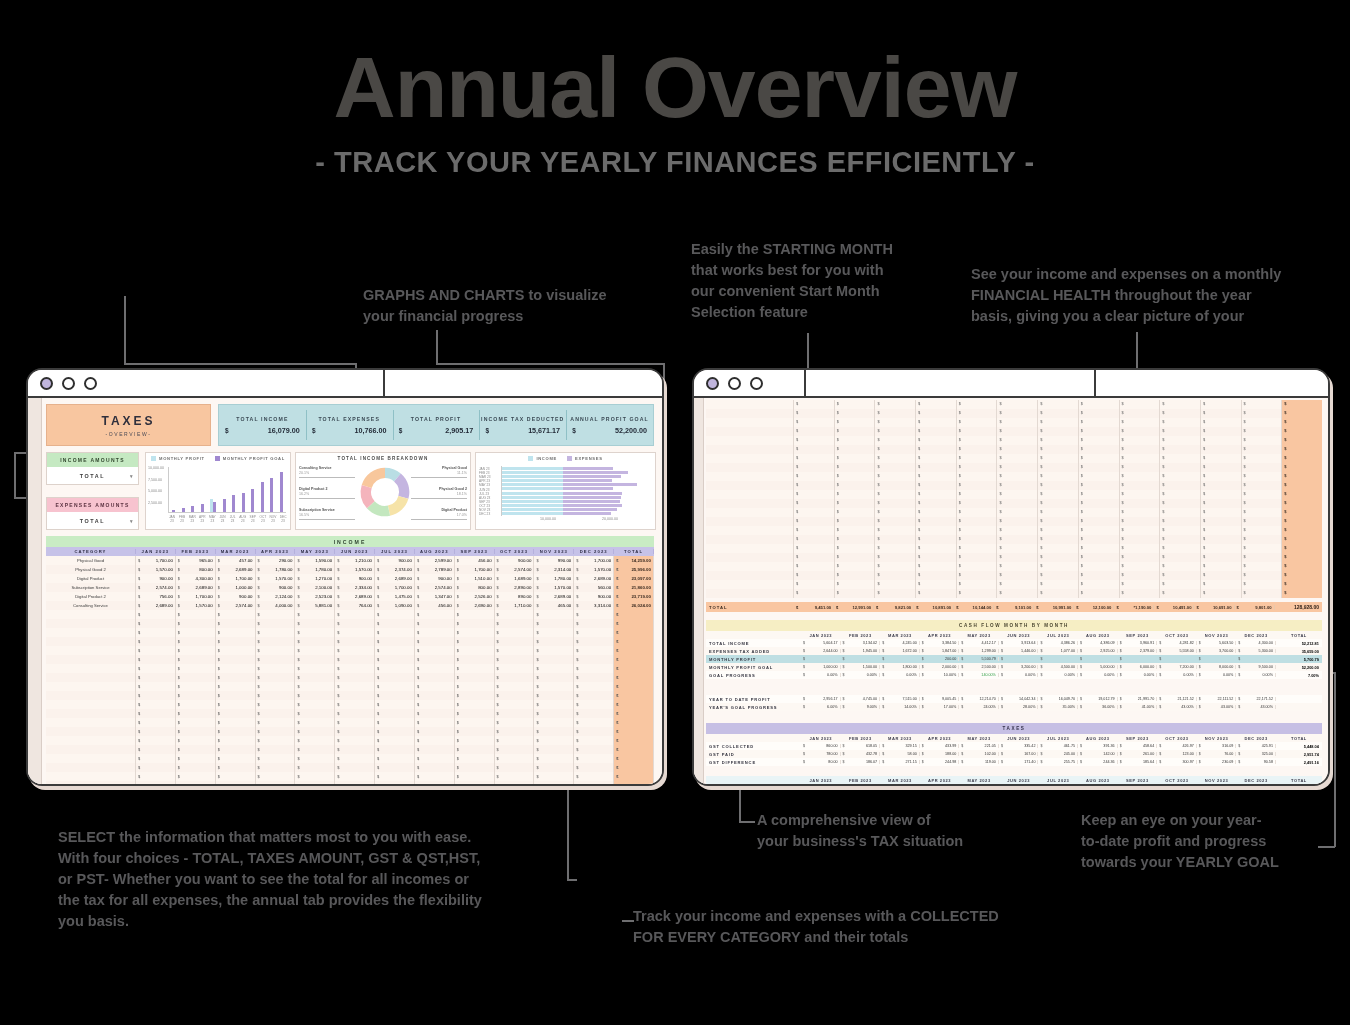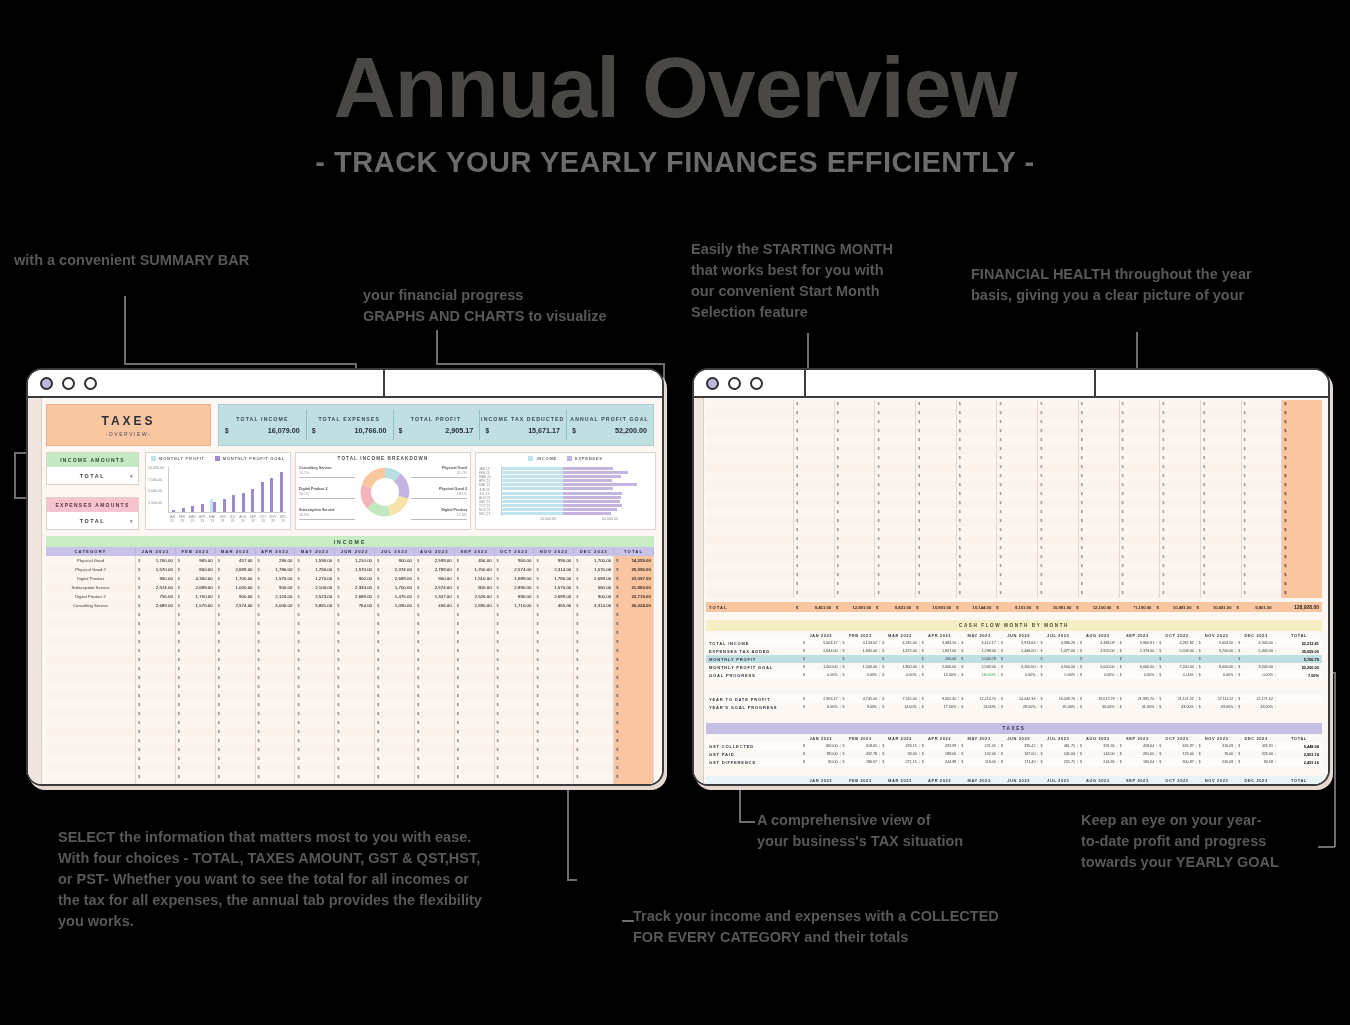--- a/index.html
+++ b/index.html
@@ -123,59 +123,59 @@
   .r-cell .cur { position:absolute; left:2px; font-size:3.6px; color:#555;}
   .r-total { width:46px; display:flex; align-items:center; justify-content:flex-end; padding-right:3px; font-weight:bold;}
 </style>
 </head>
 <body>
 
 <div id="title">Annual Overview</div>
 <div id="subtitle">- TRACK YOUR YEARLY FINANCES EFFICIENTLY -</div>
 
 <div class="callout" style="left:14px; top:250px; width:330px;">
-  <div>with a convenient SUMMARY BAR</div>
 </div>
 <div class="leader v" style="left:124px; top:296px; height:68px;"></div>
 <div class="leader h" style="left:124px; top:363px; width:232px;"></div>
 <div class="leader v" style="left:355px; top:363px; height:53px;"></div>
 <div class="dot" style="left:352px; top:413px;"></div>
 
 <div class="callout" style="left:363px; top:285px; width:290px;">
+  <div>GRAPHS AND CHARTS to visualize</div>
   <div>your financial progress</div>
-  <div>GRAPHS AND CHARTS to visualize</div>
 </div>
 <div class="leader v" style="left:436px; top:330px; height:34px;"></div>
 <div class="leader h" style="left:436px; top:363px; width:228px;"></div>
 <div class="leader v" style="left:663px; top:363px; height:190px;"></div>
 <div class="leader h" style="left:578px; top:552px; width:86px;"></div>
 <div class="dot" style="left:575px; top:549px;"></div>
 
 <div class="callout" style="left:691px; top:239px; width:250px;">
   <div>Easily the STARTING MONTH</div>
   <div>that works best for you with</div>
   <div>our convenient Start Month</div>
   <div>Selection feature</div>
 </div>
 <div class="leader v" style="left:807px; top:333px; height:232px;"></div>
 <div class="dot" style="left:804px; top:561px;"></div>
 
 <div class="callout" style="left:971px; top:264px; width:375px;">
+  <div>See your income and expenses on a monthly</div>
   <div>FINANCIAL HEALTH throughout the year</div>
   <div>basis, giving you a clear picture of your</div>
 </div>
 <div class="leader v" style="left:1136px; top:332px; height:302px;"></div>
 <div class="dot" style="left:1133px; top:630px;"></div>
 
 <div class="callout" style="left:58px; top:827px; width:520px;">
   <div>SELECT the information that matters most to you with ease.</div>
   <div>With four choices - TOTAL, TAXES AMOUNT, GST &amp;  QST,HST,</div>
   <div>or PST- Whether you want to see the total for all incomes or</div>
   <div>the tax for all expenses, the annual tab provides the flexibility</div>
-  <div>you works.</div>
+  <div>you basis.</div>
 </div>
 <div class="leader v" style="left:14px; top:452px; height:46px;"></div>
 <div class="leader h" style="left:14px; top:452px; width:70px;"></div>
 <div class="leader h" style="left:14px; top:497px; width:70px;"></div>
 <div class="dot" style="left:80px; top:449px;"></div>
 <div class="dot" style="left:80px; top:494px;"></div>
 <div class="leader v" style="left:567px; top:790px; height:90px;"></div>
 <div class="leader h" style="left:567px; top:879px; width:10px;"></div>
 
 <div class="callout" style="left:757px; top:810px; width:250px;">

